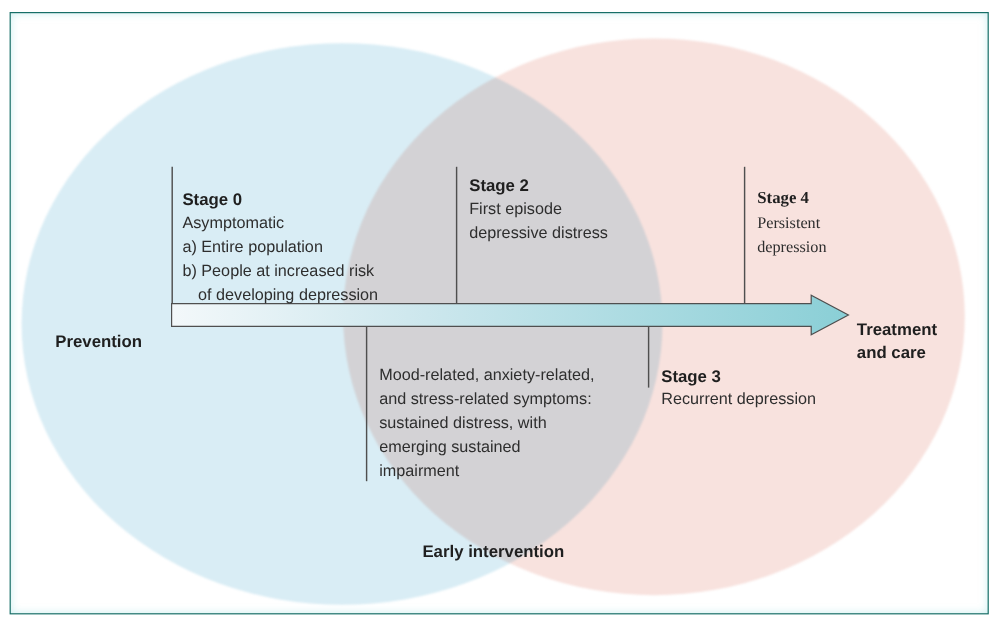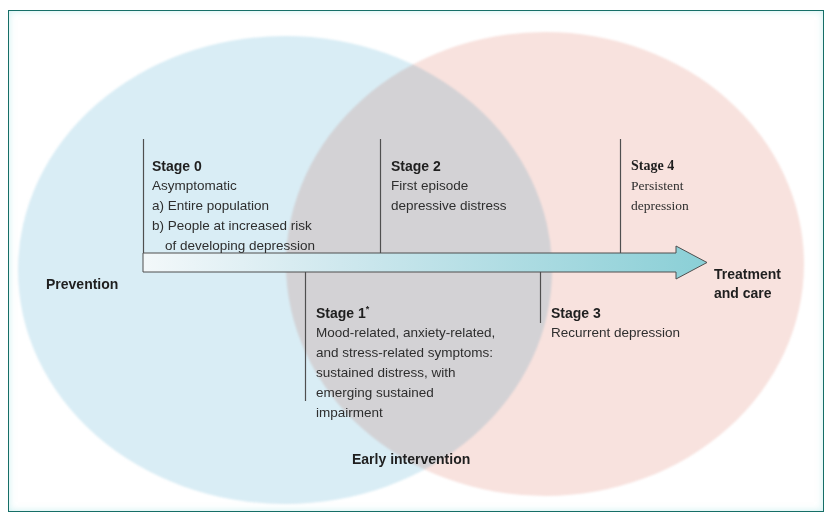--- a/index.html
+++ b/index.html
@@ -65,34 +65,33 @@
   <div class="label bold" style="left:352px;top:429px;">Early intervention</div>
 
   <div class="label stage-block" style="left:152px;top:136px;">
     <div class="stage-title"><span>Stage 0</span></div>
     <span class="stage-line">Asymptomatic</span>
     <span class="stage-line">a) Entire population</span>
     <span class="stage-line">b) People at increased risk</span>
     <span class="stage-line indent">of developing depression</span>
   </div>
 
-  <div class="label stage-block" style="left:391px;top:136px;">
+  <div class="label stage-block" style="left:391px;top:124px;">
     <div class="stage-title"><span>Stage 2</span></div>
     <span class="stage-line">First episode</span>
     <span class="stage-line">depressive distress</span>
   </div>
 
   <div class="label stage-block" style="left:631px;top:136px;font-family:Liberation Serif, serif;">
     <div class="stage-title"><span>Stage 4</span></div>
     <span class="stage-line">Persistent</span>
     <span class="stage-line">depression</span>
   </div>
 
   <div class="label stage-block" style="left:316px;top:283px;">
-    <div class="stage-title"><span>Stage 1</span><sup>*</sup></div>
     <span class="stage-line">Mood-related, anxiety-related,</span>
     <span class="stage-line">and stress-related symptoms:</span>
     <span class="stage-line">sustained distress, with</span>
     <span class="stage-line">emerging sustained</span>
     <span class="stage-line">impairment</span>
   </div>
 
   <div class="label stage-block" style="left:551px;top:283px;">
     <div class="stage-title"><span>Stage 3</span></div>
     <span class="stage-line">Recurrent depression</span>

